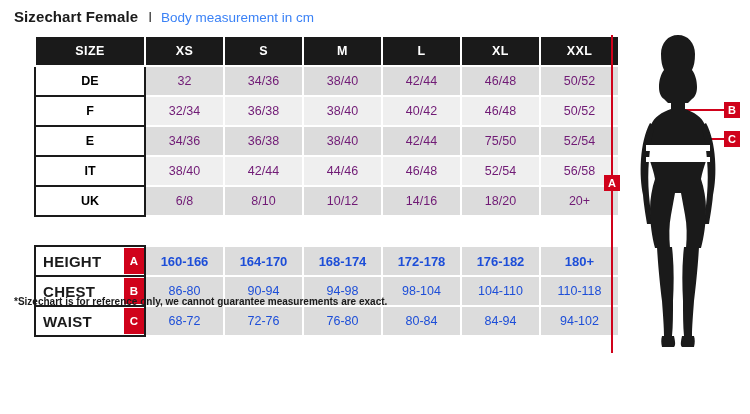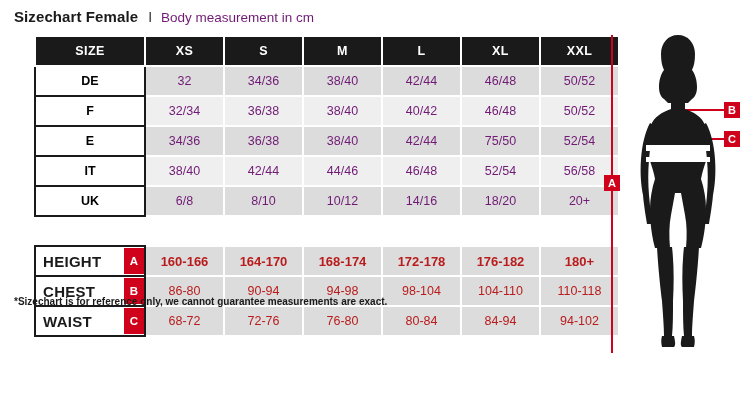--- a/index.html
+++ b/index.html
@@ -37,21 +37,21 @@
     color: #1a1a1a;
   }
   .header .sep {
     font-size: 14px;
     color: #333;
     margin: 0 9px 0 10px;
     font-weight: normal;
   }
   .header .subtitle {
     font-size: 13.5px;
-    color: #701a75;
+    color: #3b82f6;
     font-weight: normal;
     text-align: center;
   }
 
   
   .chart {
     position: absolute;
     left: 14px;
     top: 35px;
     width: 586px;
@@ -126,21 +126,21 @@
     font-size: 11.5px;
     width: 20px;
     height: 26px;
     display: flex;
     align-items: center;
     justify-content: center;
     margin-left: 6px;
   }
   td.meas-val {
     background: #dcdcdc;
-    color: #b91c1c;
+    color: #1d4ed8;
     font-size: 12.5px;
   }
   tr.meas-bold td.meas-val {
     font-weight: bold;
     font-size: 13px;
   }
 
   .footnote {
     position: absolute;
     left: 14px;

